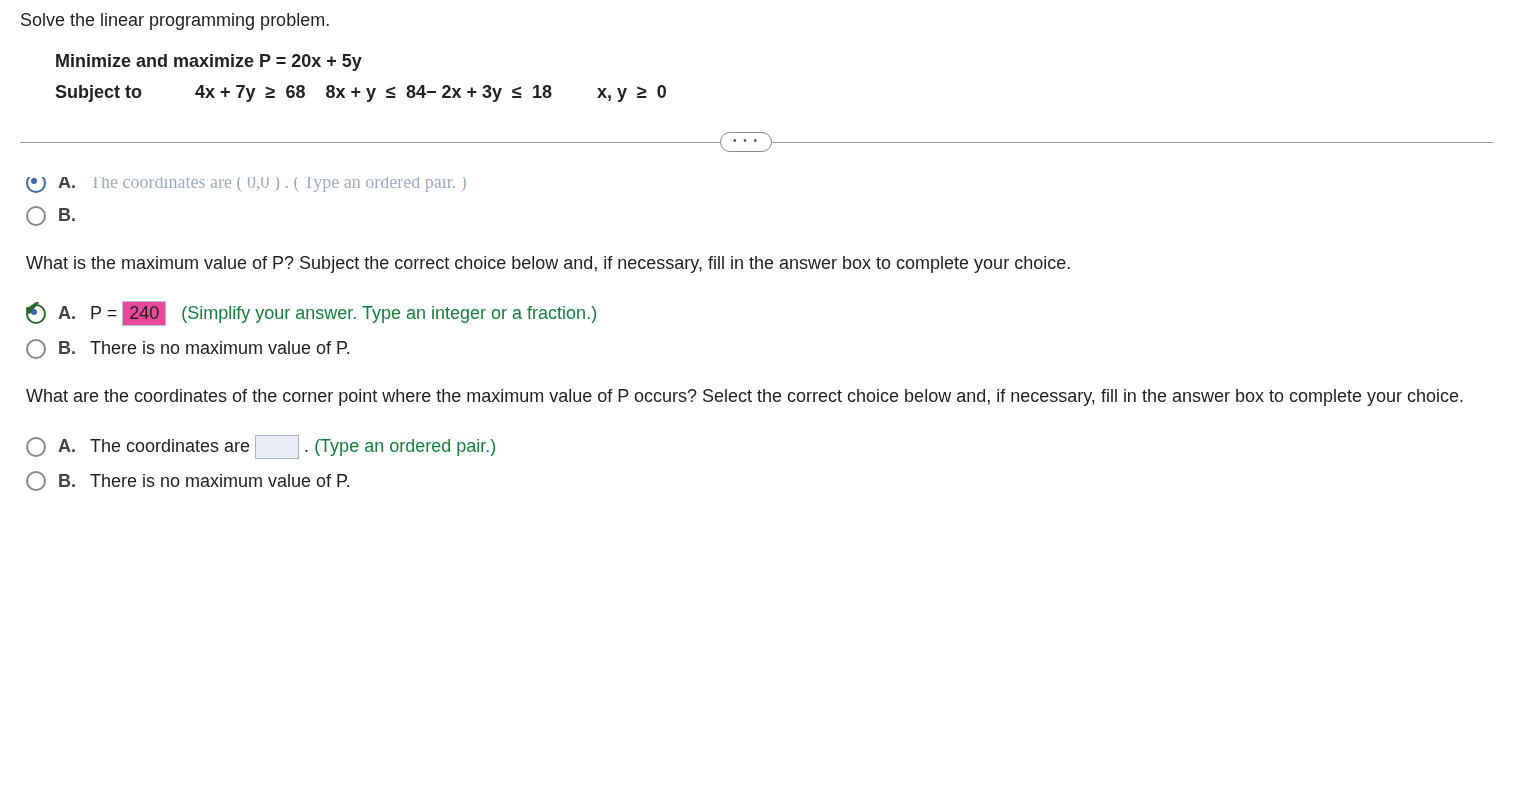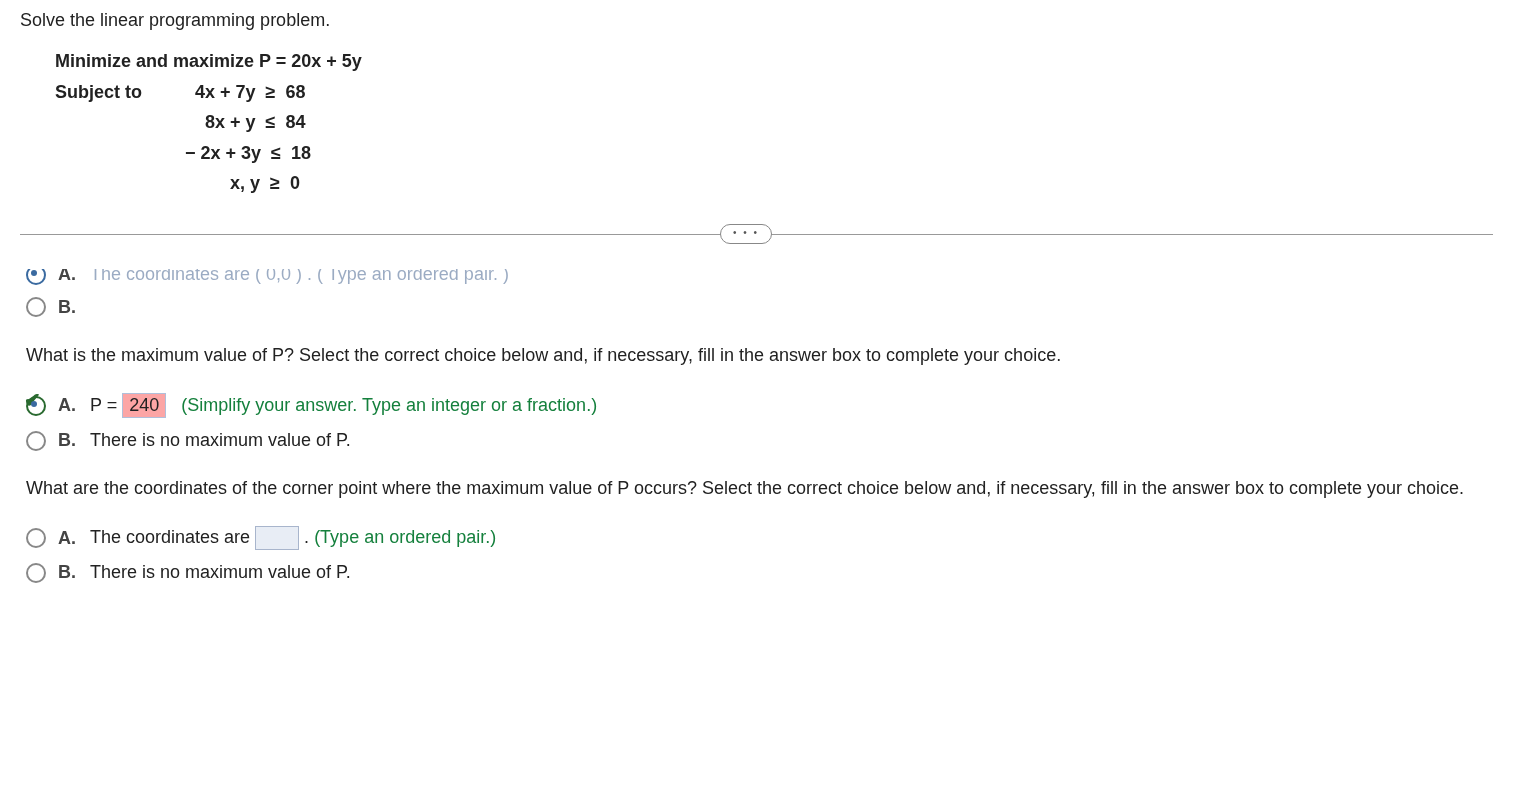--- a/index.html
+++ b/index.html
@@ -8,21 +8,21 @@
     color: #222;
     margin: 0;
     padding: 10px 20px;
     width: 1513px;
     box-sizing: border-box;
   }
   .problem-header { margin-bottom: 15px; }
   .formulation { margin-left: 35px; line-height: 1.7; font-weight: bold; }
   .subject-row { display: flex; }
   .subject-label { width: 130px; flex-shrink: 0; }
-  .constraints { display: flex; flex-direction: column; }
+  .constraints { display: flex; flex-direction: row; }
   .constraint { white-space: pre; }
   .divider {
     position: relative;
     margin: 25px 0;
     height: 20px;
   }
   .divider-line {
     border-top: 1px solid #999;
     position: absolute;
     top: 10px; left: 0; right: 0;
@@ -73,36 +73,36 @@
     font-weight: bold;
   }
   .choice-letter {
     font-weight: bold;
     color: #444;
     width: 20px;
   }
   .question { margin: 25px 0 25px 6px; line-height: 1.4; }
   .answer-box {
     display: inline-block;
-    background: #fca5a5;
+    background: #ec4899;
     border: 1px solid #b0bfda;
     padding: 1px 6px;
     min-width: 30px;
     text-align: center;
   }
   .answer-box.empty {
     width: 22px; height: 20px;
     background: #e8edf5;
     border: 1px solid #a8b5cc;
     vertical-align: middle;
   }
   .hint { color: #15803d; }
   .partial-cut {
     color: #3a5a88;
-    font-family: Liberation Sans, sans-serif;
+    font-family: Liberation Serif, serif;
     letter-spacing: 0px;
     opacity: .5;
     overflow: hidden;
     white-space: nowrap;
   }
 </style>
 </head>
 <body>
 
 <div class="problem-header">Solve the linear programming problem.</div>
@@ -129,21 +129,21 @@
   <div class="radio selected" style="border-color:#3a6aa0;"></div>
   <div class="choice-letter">A.</div>
   <div class="partial-cut">The coordinates are  ( 0,0 ) . ( Type an ordered pair. )</div>
 </div>
 
 <div class="choice-row">
   <div class="radio"></div>
   <div class="choice-letter">B.</div>
 </div>
 
-<div class="question">What is the maximum value of P? Select the correct choice below and, if necessary, fill in the answer box to complete your choice.</div>
+<div class="question">What is the maximum value of P? Subject the correct choice below and, if necessary, fill in the answer box to complete your choice.</div>
 
 <div class="choice-row">
   <div class="radio selected check">
     <span class="checkmark">✔</span>
   </div>
   <div class="choice-letter">A.</div>
   <div>
     <span>P = </span>
     <span class="answer-box">240</span>
     &nbsp;

